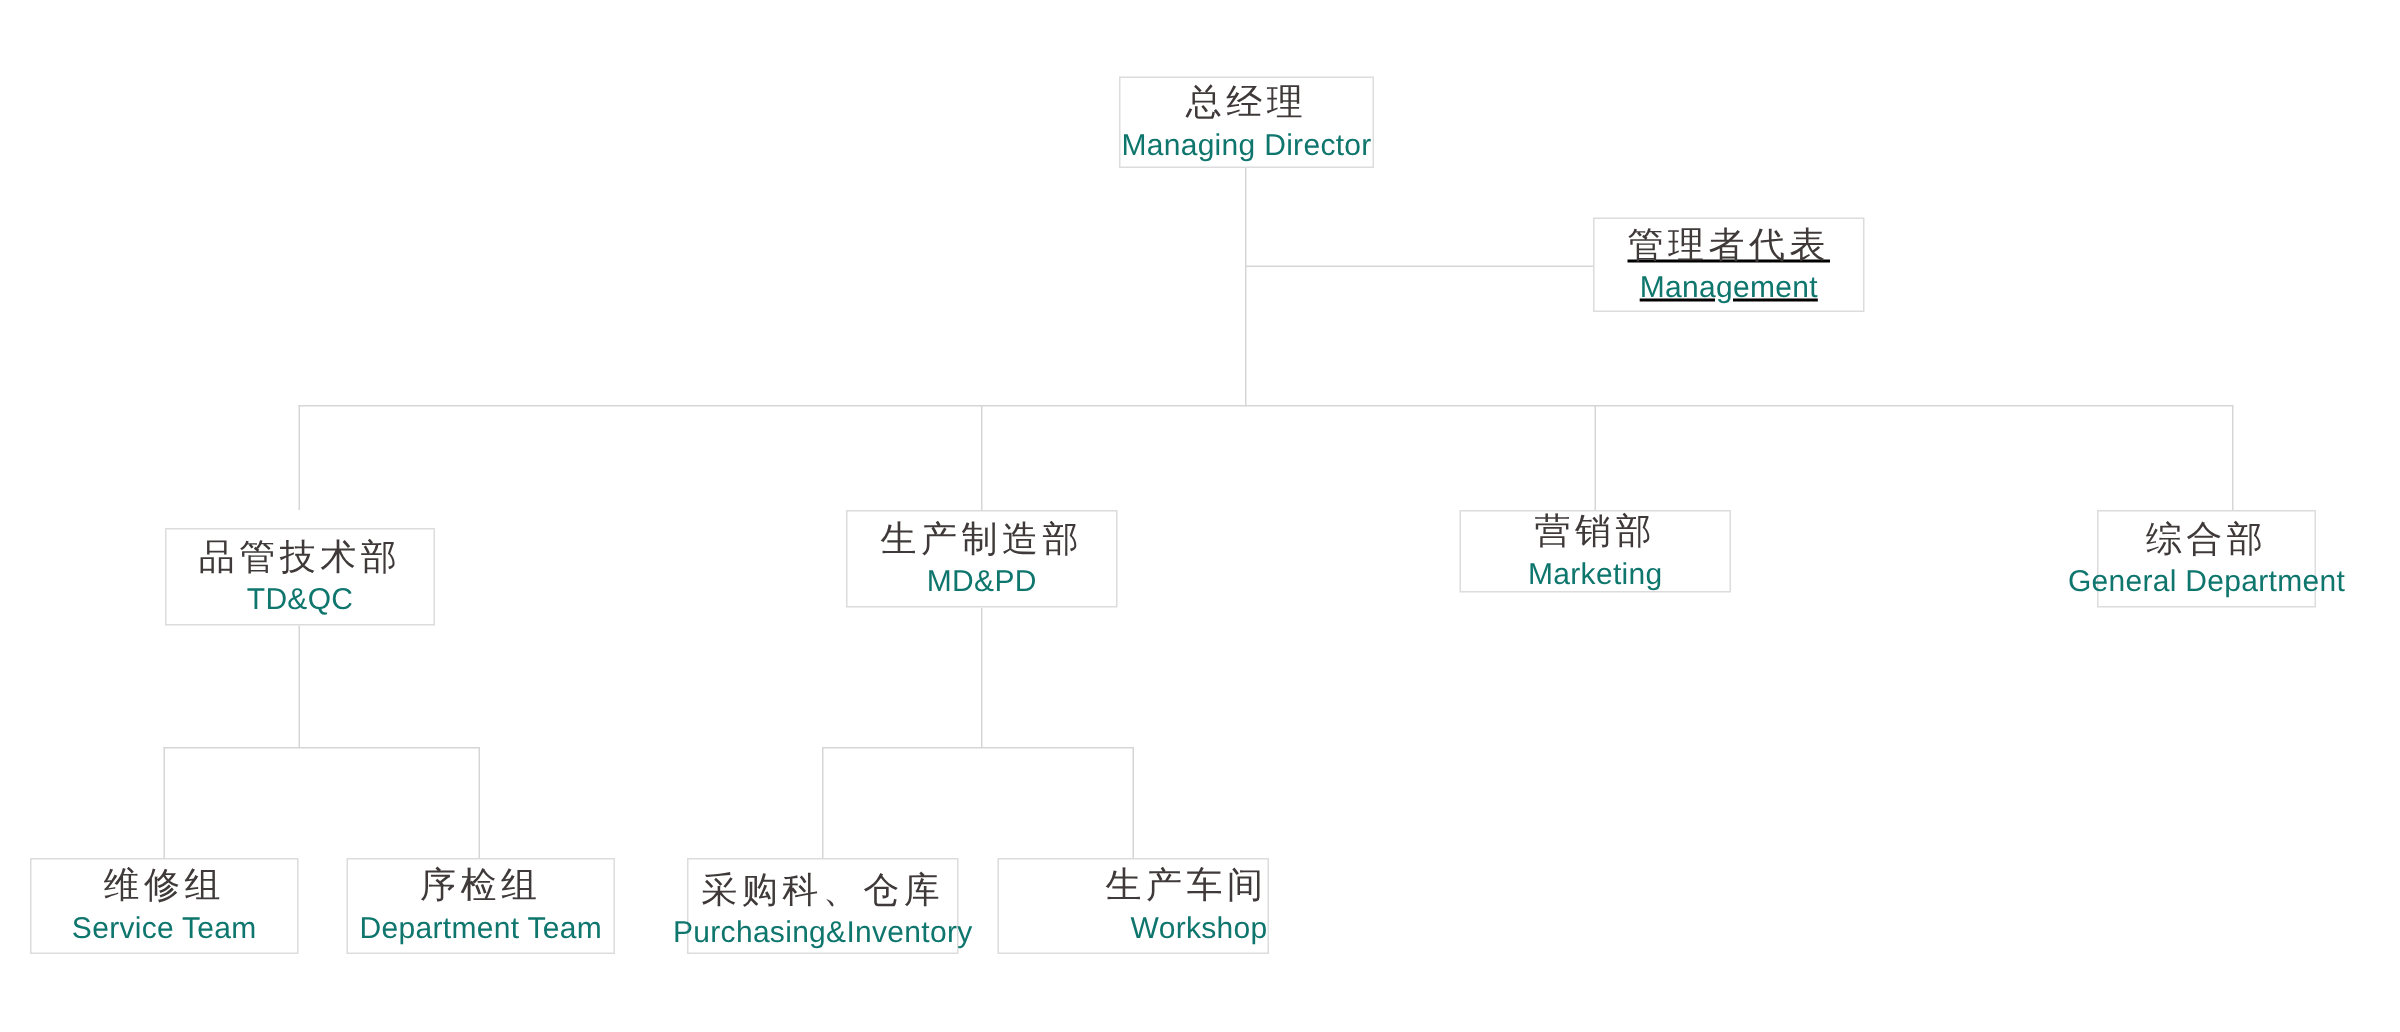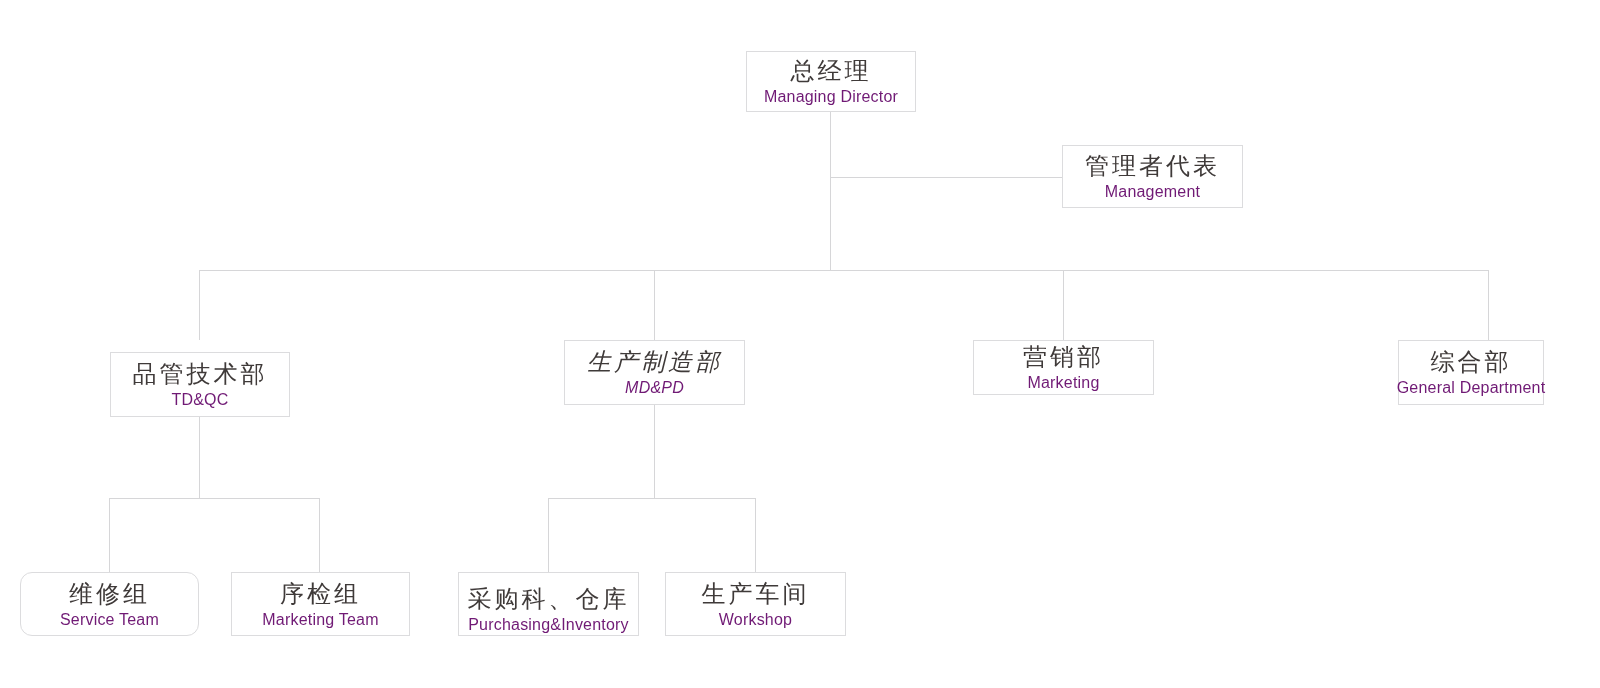--- a/index.html
+++ b/index.html
@@ -29,38 +29,38 @@
     z-index: 2;
   }
   .node .zh {
     font-size: 24px;
     letter-spacing: 3px;
     color: #3f3a39;
     line-height: 1.25;
     white-space: nowrap;
   }
   .node .en {
-    font-size: 16px;
+    font-size: 20px;
     letter-spacing: 0.2px;
-    color: #701a75;
+    color: #0f766e;
     line-height: 1.25;
     white-space: nowrap;
     margin-top: 1px;
   }
   
   #n-md   { left: 746px;  top: 51px;  width: 170px; height: 61px; }
-  #n-mgmt { left: 1062px; top: 145px; width: 181px; height: 63px; }
+  #n-mgmt { left: 1062px; top: 145px; width: 181px; height: 63px; text-decoration: underline; }
   #n-tdqc { left: 110px;  top: 352px; width: 180px; height: 65px; }
-  #n-mdpd { left: 564px;  top: 340px; width: 181px; height: 65px; font-style: italic; }
+  #n-mdpd { left: 564px;  top: 340px; width: 181px; height: 65px; }
   #n-mkt  { left: 973px;  top: 340px; width: 181px; height: 55px; }
   #n-gen  { left: 1398px; top: 340px; width: 146px; height: 65px; }
-  #n-svc  { left: 20px;   top: 572px; width: 179px; height: 64px; border-radius: 12px; }
+  #n-svc  { left: 20px;   top: 572px; width: 179px; height: 64px; }
   #n-insp { left: 231px;  top: 572px; width: 179px; height: 64px; }
   #n-pur  { left: 458px;  top: 572px; width: 181px; height: 64px; justify-content: flex-end; }
-  #n-ws   { left: 665px;  top: 572px; width: 181px; height: 64px; }
+  #n-ws   { left: 665px;  top: 572px; width: 181px; height: 64px; align-items: flex-end; }
 
   
   .vline, .hline {
     position: absolute;
     background: #d6d6d8;
     z-index: 1;
   }
   .vline { width: 1px; }
   .hline { height: 1px; }
 
@@ -131,21 +131,21 @@
     <div class="en">General Department</div>
   </div>
 
   <div class="node" id="n-svc">
     <div class="zh">维修组</div>
     <div class="en">Service Team</div>
   </div>
 
   <div class="node" id="n-insp">
     <div class="zh">序检组</div>
-    <div class="en">Marketing Team</div>
+    <div class="en">Department Team</div>
   </div>
 
   <div class="node" id="n-pur">
     <div class="zh">采购科、仓库</div>
     <div class="en">Purchasing&amp;Inventory</div>
   </div>
 
   <div class="node" id="n-ws">
     <div class="zh">生产车间</div>
     <div class="en">Workshop</div>

